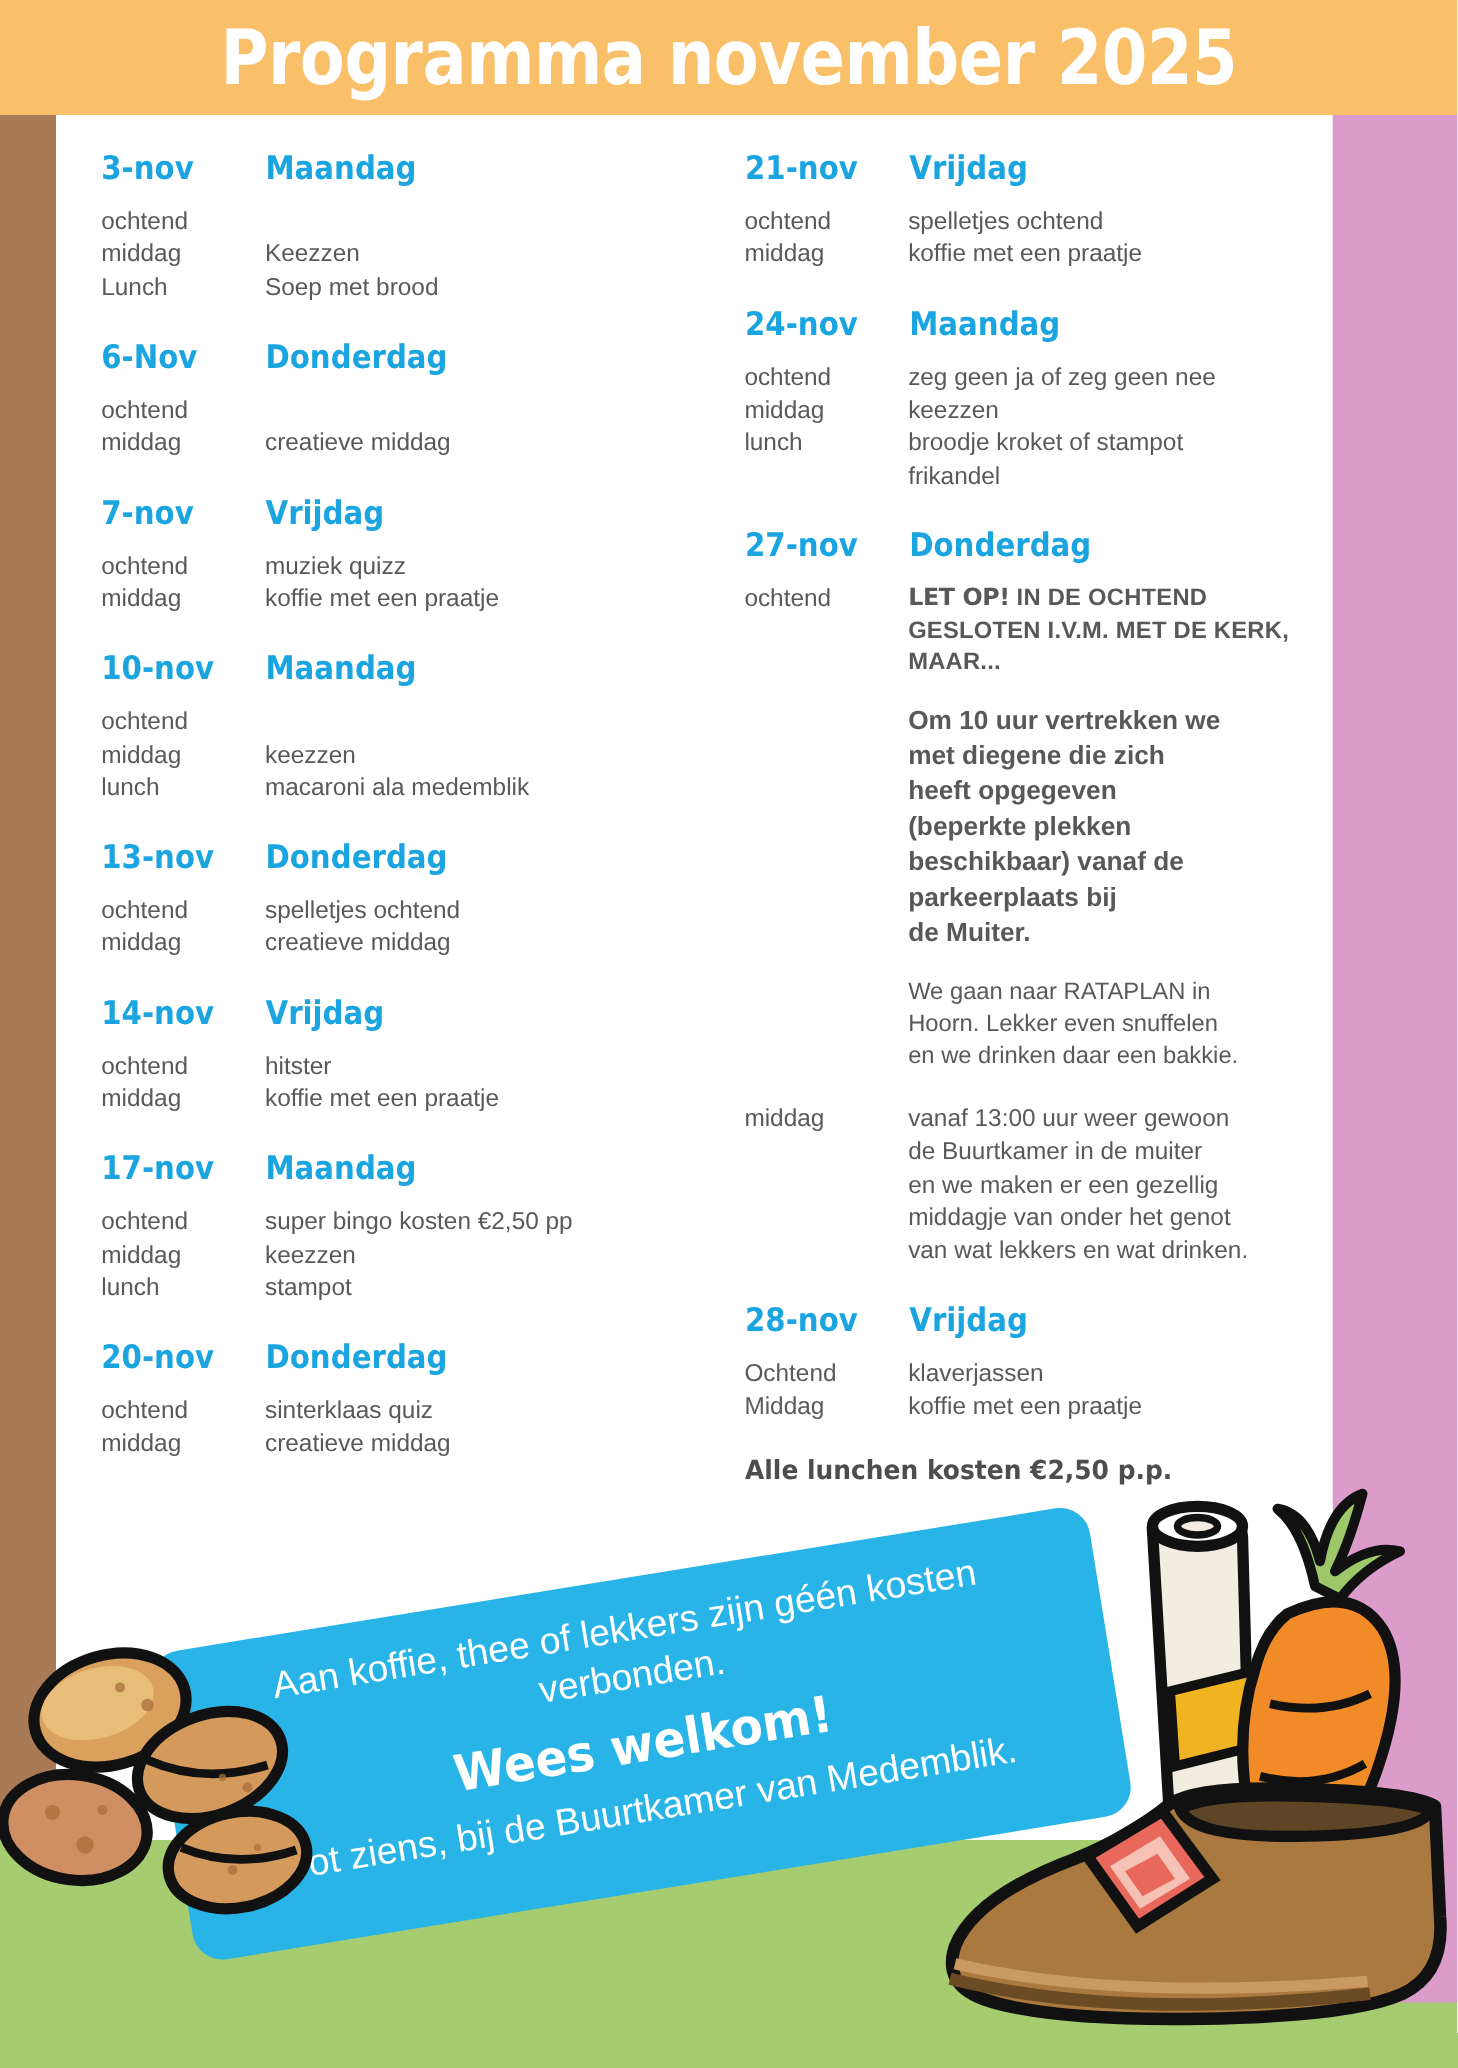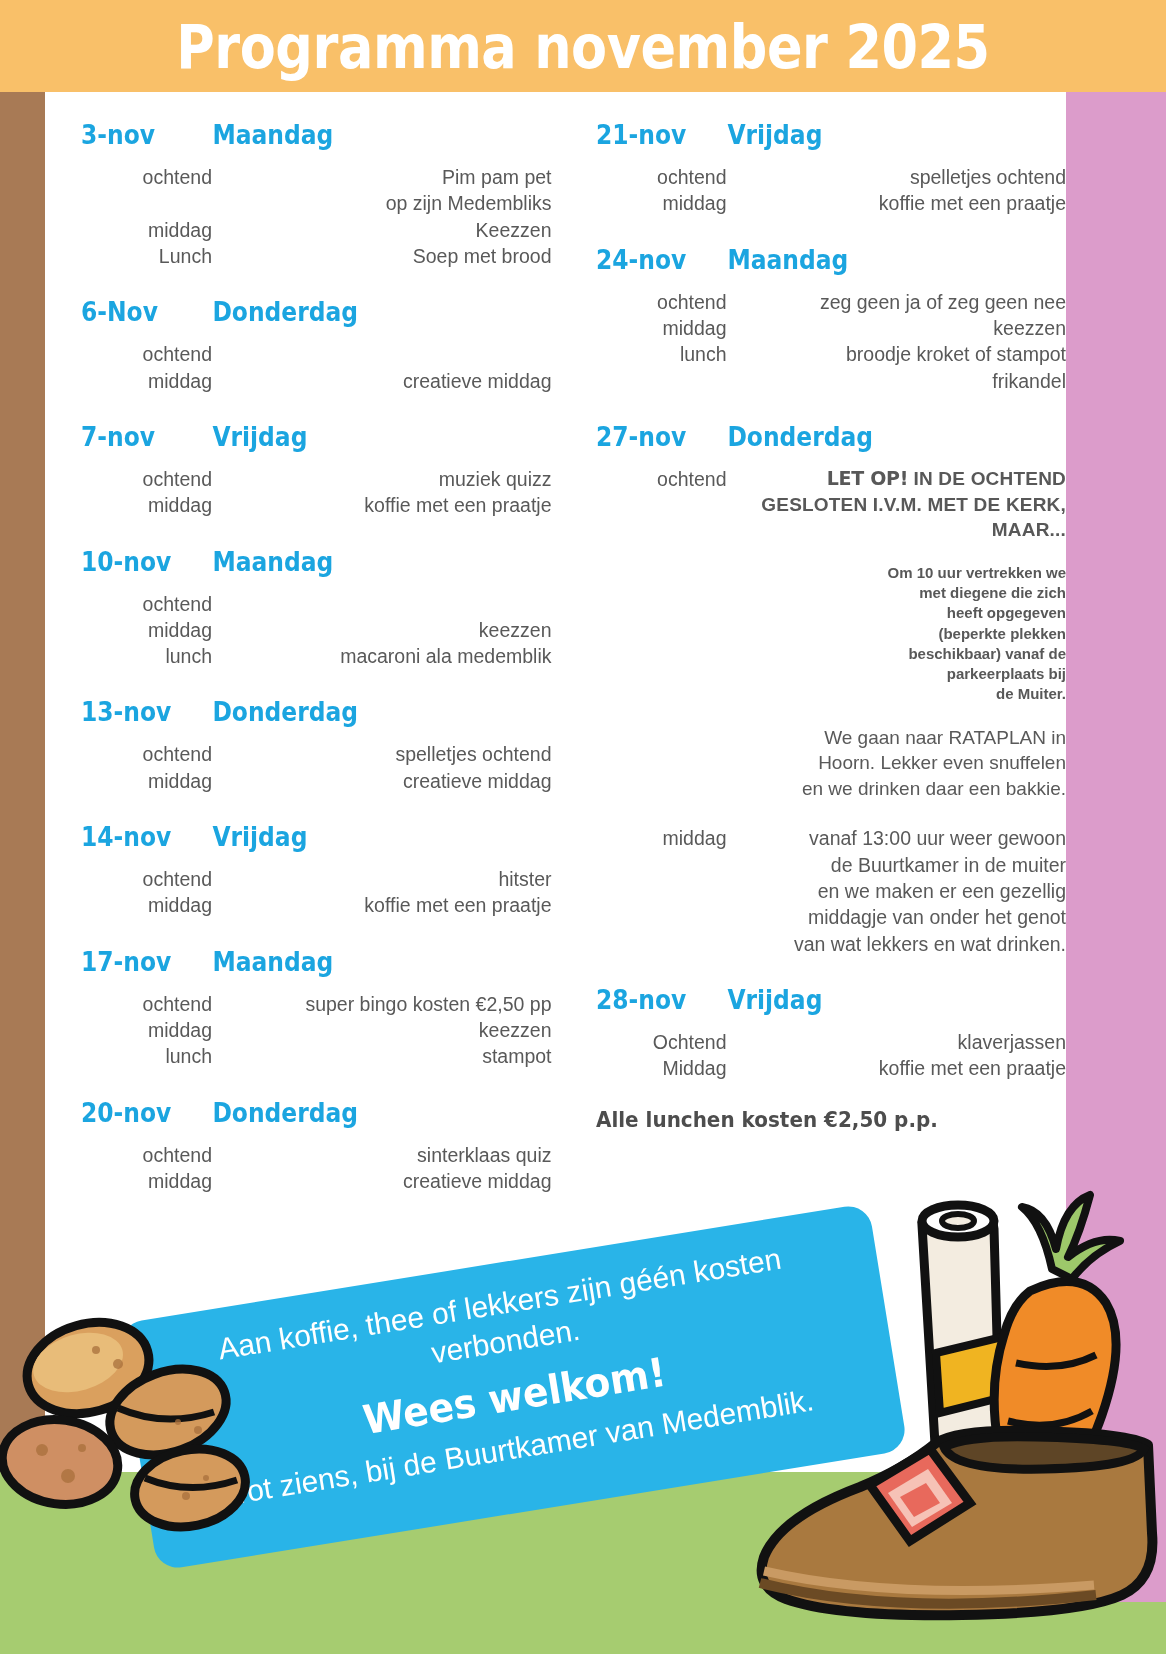--- a/index.html
+++ b/index.html
@@ -95,21 +95,20 @@
   }
   .day-head .date { width: 146px; flex: 0 0 146px; }
   .day-head .dow  { flex: 1 1 auto; }
 
   .rows { margin-top: 14px; }
   .row {
     display: flex;
     font-size: 19.5px;
     color: #595959;
     line-height: 1.35;
-    text-align: right;
   }
   .row .slot {
     width: 131px; flex: 0 0 131px;
   }
   .row .act {
     flex: 1 1 auto;
     white-space: pre-line;
   }
 
   
@@ -120,21 +119,21 @@
     line-height: 1.35;
     letter-spacing: 0.2px;
   }
   .note-caps .strong {
     font-family: "DejaVu Sans", sans-serif;
     font-weight: bold;
     letter-spacing: -0.3px;
   }
   .note-bold {
     font-weight: bold;
-    font-size: 15px;
+    font-size: 21px;
     color: #585858;
     line-height: 1.35;
     margin-top: 20px;
     white-space: pre-line;
   }
   .note-plain {
     font-size: 19px;
     color: #595959;
     line-height: 1.35;
     margin-top: 20px;
@@ -201,22 +200,20 @@
 <div class="columns">
 
   <div class="col col-left" id="colLeft">
       <div class="day-head">
         <span class="date">3-nov</span>
         <span class="dow">Maandag</span>
       </div>
       <div class="rows">
         <div class="row">
           <span class="slot">ochtend</span>
-          <span class="act">Pim pam pet
-op zijn Medembliks</span>
         </div>
         <div class="row">
           <span class="slot">middag</span>
           <span class="act">Keezzen</span>
         </div>
         <div class="row">
           <span class="slot">Lunch</span>
           <span class="act">Soep met brood</span>
         </div>
       </div>

